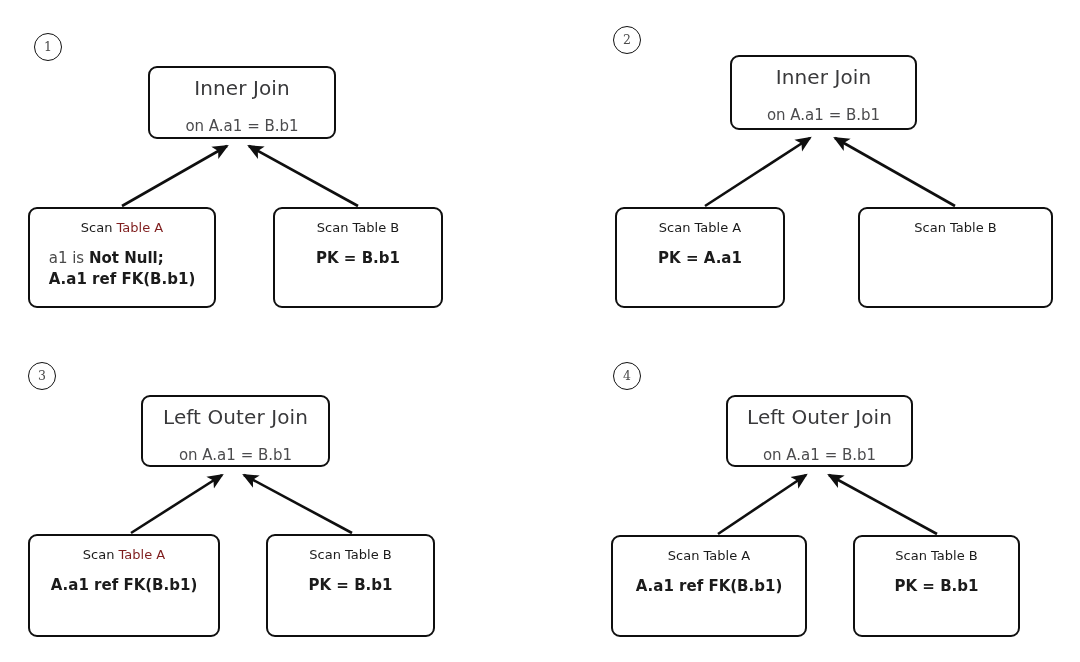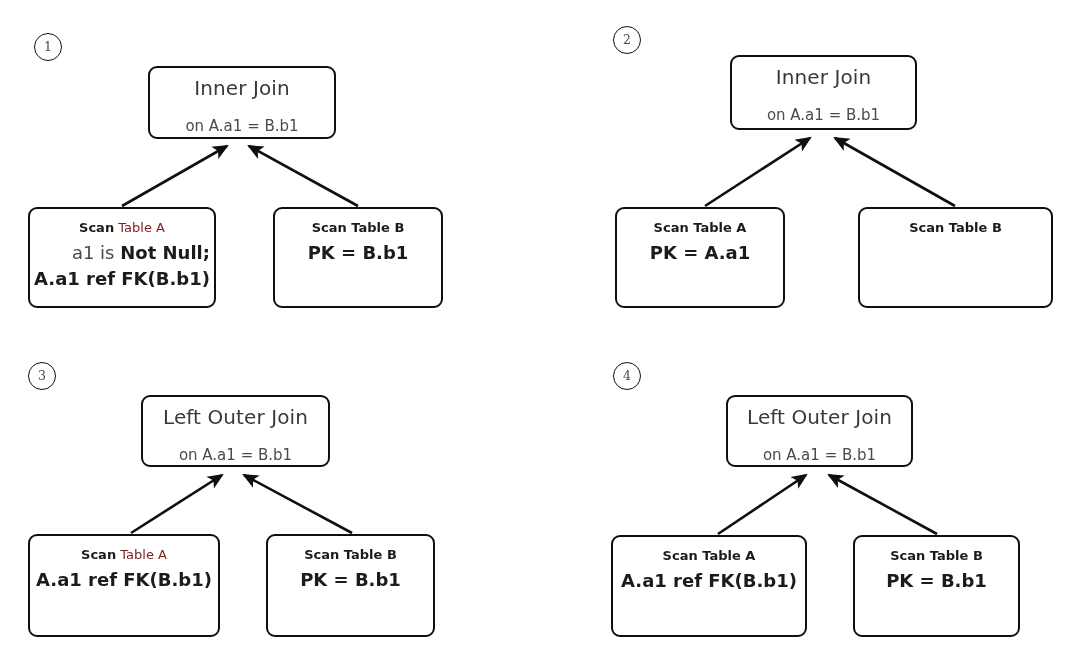--- a/index.html
+++ b/index.html
@@ -72,26 +72,26 @@
     color: #4b4b4d;
     margin-top: 17px;
     white-space: nowrap;
   }
   .scan-title {
     font-size: 13px;
     line-height: 1.2;
     color: #1b1b1b;
     white-space: nowrap;
   }
-  .scan-title .b { font-weight: 700; text-align: right; }
+  .scan-title .b { font-weight: 400; text-align: right; }
   .scan-title .n { font-weight: 400; color: #7f1d1d; }
   .scan-body {
-    margin-top: 4px;
-    text-align: right;
-    font-size: 18px;
+    margin-top: 12px;
+    text-align: left;
+    font-size: 15px;
     line-height: 1.45;
     color: #1b1b1b;
   }
   .scan-body .line { white-space: nowrap; }
   .scan-body .b { font-weight: 700; }
   .scan-body .n { font-weight: 400; color: #4a4a4a; }
 
   svg.arrows {
     position: absolute;
     left: 0; top: 0;

